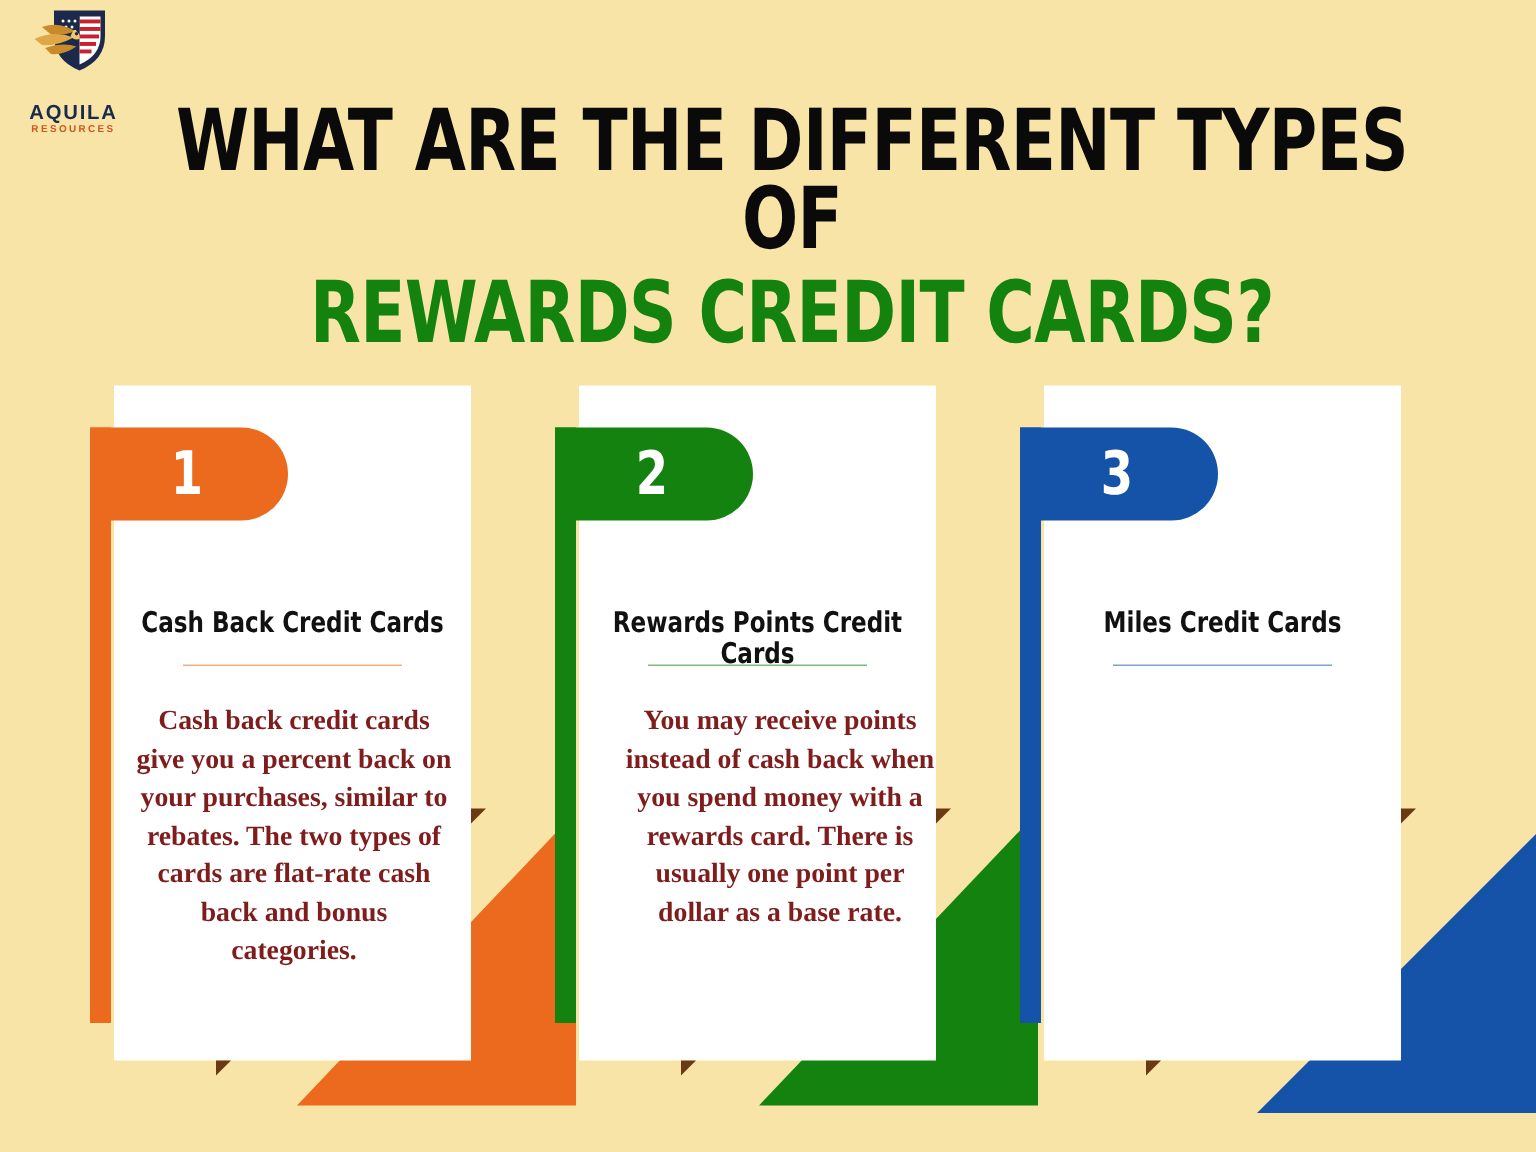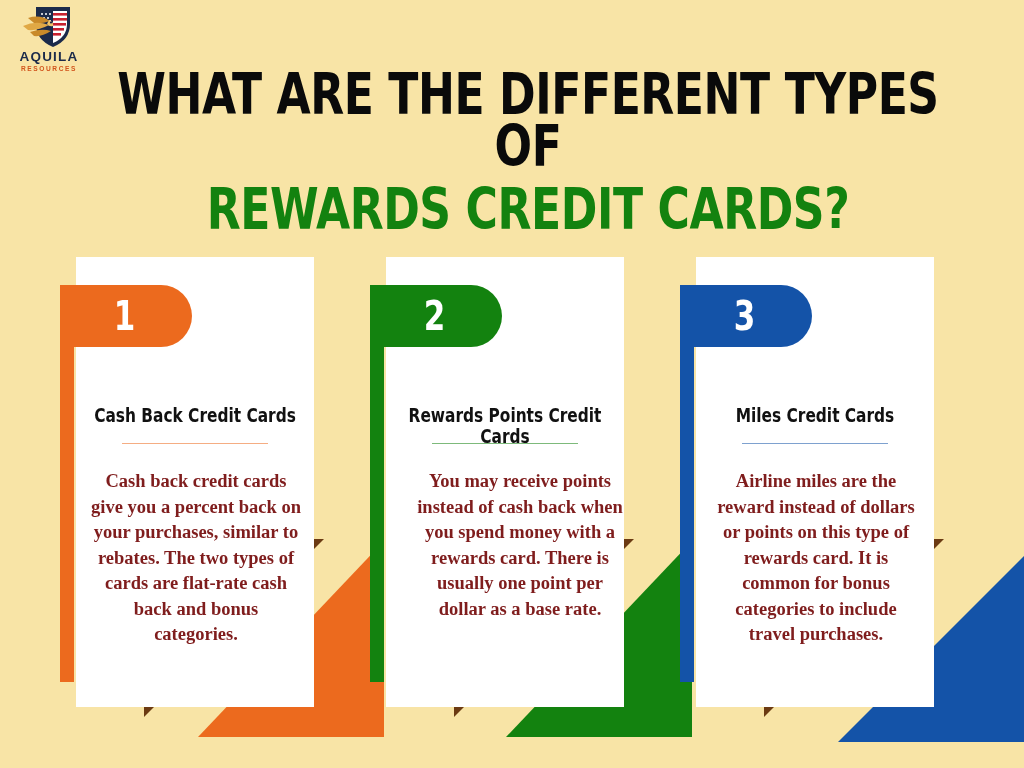--- a/index.html
+++ b/index.html
@@ -30,21 +30,21 @@
     margin: 0 auto;
     display: block;
   }
   .logo-name {
     font-family: "Liberation Sans", sans-serif;
     font-weight: bold;
     font-size: 13.5px;
     letter-spacing: 1.2px;
     color: #1b2a4a;
     line-height: 1;
-    margin-top: 0;
+    margin-top: 18px;
   }
   .logo-sub {
     font-family: "Liberation Sans", sans-serif;
     font-weight: bold;
     font-size: 6.6px;
     letter-spacing: 1.6px;
     color: #d2551d;
     line-height: 1;
     margin-top: 2px;
   }
@@ -232,17 +232,16 @@
       <div class="corner-notch" style="left:84px; top:450px; border-top:10px solid #6b3a12; border-right:10px solid transparent;"></div>
     </div>
     <div class="card" style="position: absolute; left: 680px; top: 257px; width: 270px; height: 455px;">
       <div class="card-paper"></div>
       <div class="stripe" style="background:#1453a8"></div>
       <div class="badge" style="background:#1453a8">
         <span class="badge-num">3</span>
       </div>
       <div class="card-head">Miles Credit Cards</div>
       <div class="card-rule" style="left:62px; width:146px; background:#1453a8"></div>
-      <div class="card-body" style="left:30px; width:212px;">Airline miles are the reward instead of dollars or points on this type of rewards card. It is common for bonus categories to include travel purchases.</div>
       <div class="corner-notch" style="left:254px; top:282px; border-top:10px solid #6b3a12; border-right:10px solid transparent;"></div>
       <div class="corner-notch" style="left:84px; top:450px; border-top:10px solid #6b3a12; border-right:10px solid transparent;"></div>
     </div>
   </div>
 
 </body></html>

